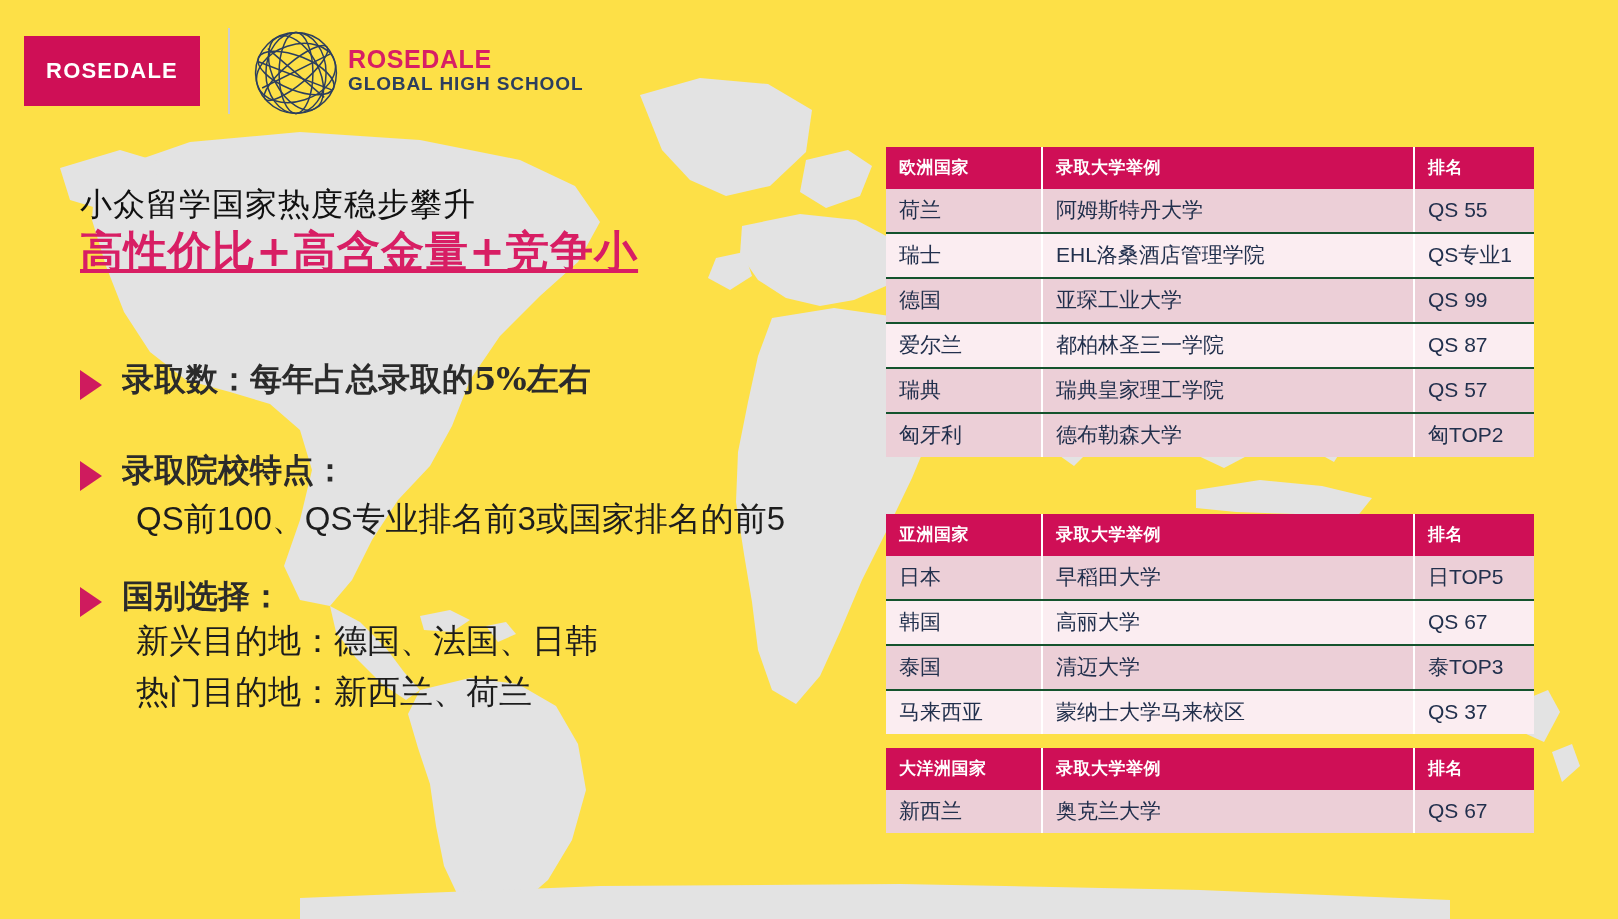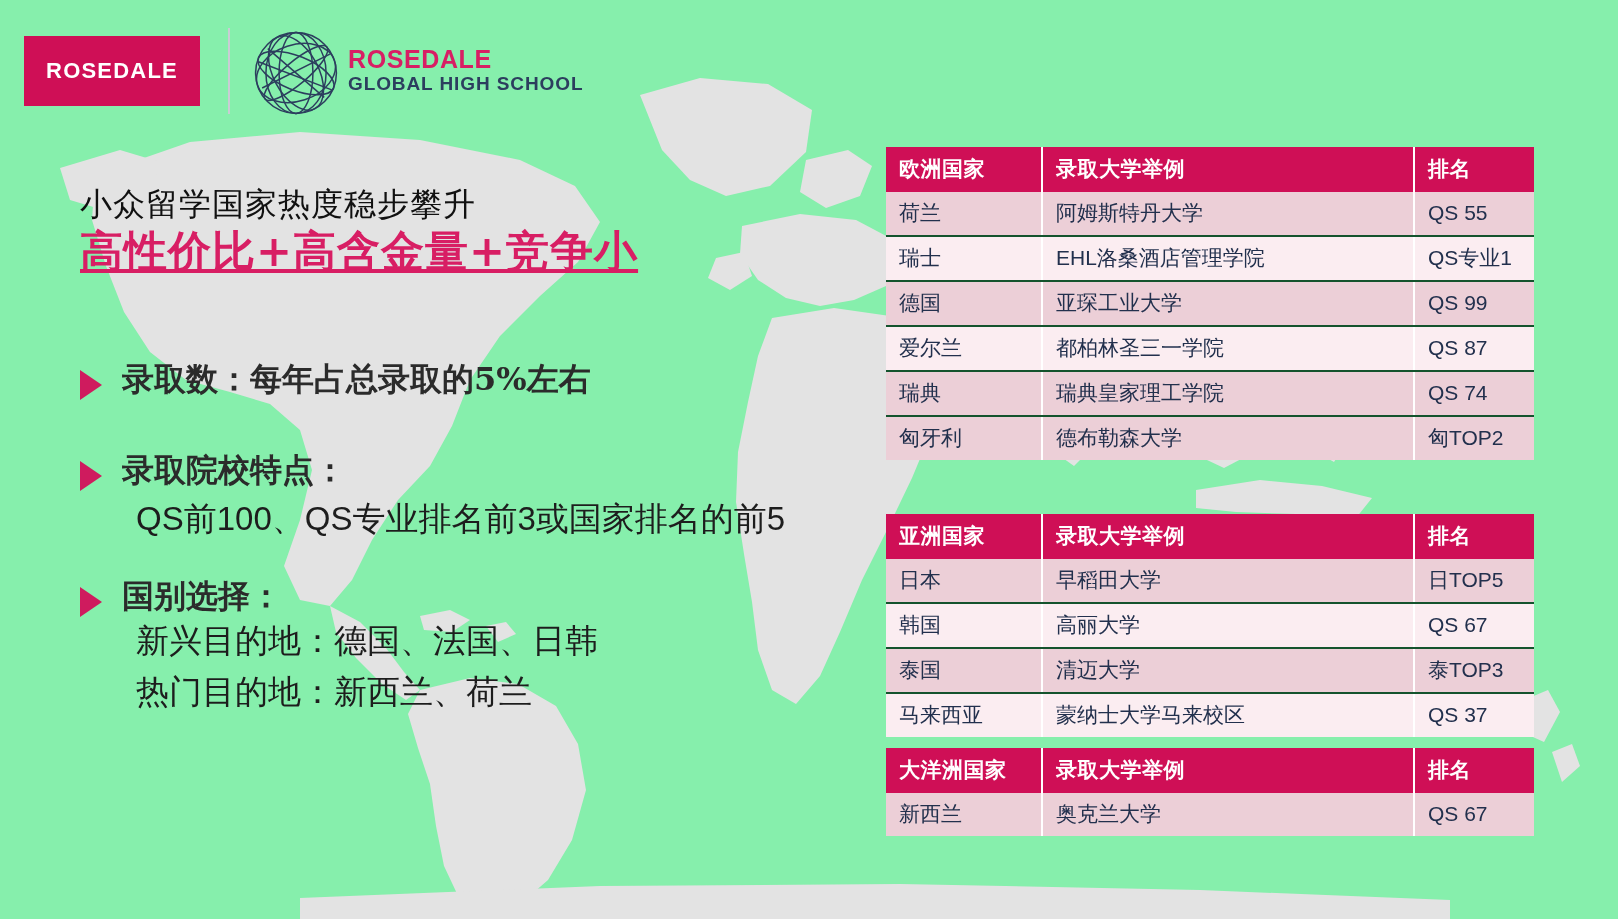--- a/index.html
+++ b/index.html
@@ -7,21 +7,21 @@
     width: 1618px;
     height: 919px;
     overflow: hidden;
     background: #ffffff;
     font-family: "Liberation Sans", "DejaVu Sans", sans-serif;
   }
   #slide {
     position: relative;
     width: 1618px;
     height: 919px;
-    background: #86efac;
+    background: #fde047;
     overflow: hidden;
   }
 
   
   #worldmap {
     position: absolute;
     left: 0; top: 0;
     width: 1618px; height: 919px;
     z-index: 0;
     pointer-events: none;
@@ -170,21 +170,21 @@
   .tbl-as { top: 514px; }
   .tbl-oc { top: 748px; }
 
   .tbl col.c-country { width: 156px; }
   .tbl col.c-school  { width: 372px; }
   .tbl col.c-rank    { width: 120px; }
 
   .tbl thead th {
     background: #cf0f56;
     color: #ffffff;
-    font-size: 21px;
+    font-size: 17px;
     font-weight: bold;
     text-align: left;
     padding: 8px 13px 9px 13px;
     height: 42px;
     border-right: 2px solid #ffffff;
     letter-spacing: 0.5px;
   }
   .tbl thead th:last-child { border-right: none; }
 
   .tbl tbody td {
@@ -372,21 +372,21 @@
             <td>QS 99</td>
           </tr>
         <tr class="even">
             <td>爱尔兰</td>
             <td>都柏林圣三一学院</td>
             <td>QS 87</td>
           </tr>
         <tr class="odd">
             <td>瑞典</td>
             <td>瑞典皇家理工学院</td>
-            <td>QS 74</td>
+            <td>QS 57</td>
           </tr>
         <tr class="odd">
             <td>匈牙利</td>
             <td>德布勒森大学</td>
             <td>匈TOP2</td>
           </tr>
       </tbody>
     </table>
 
     <table class="tbl tbl-as">

